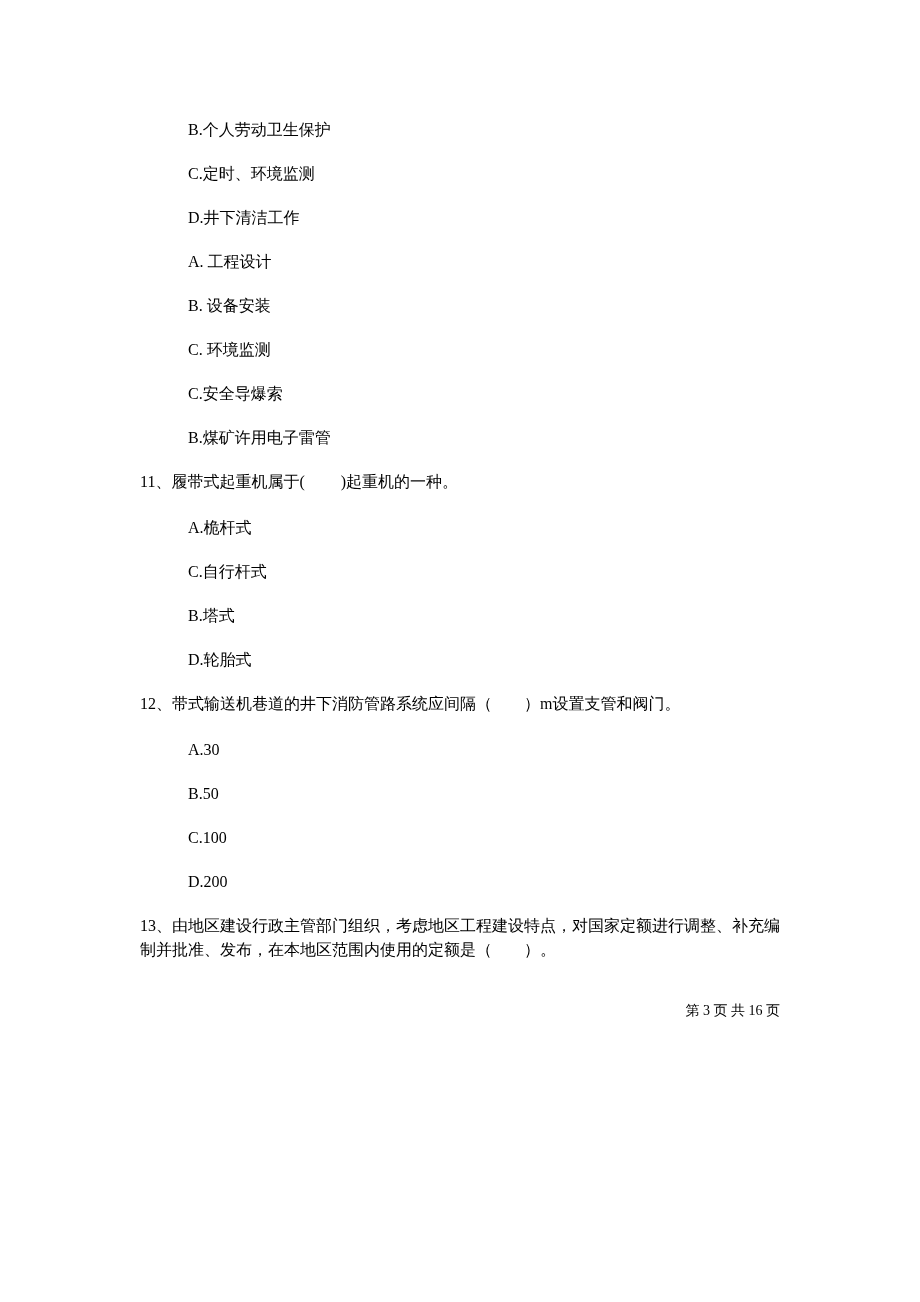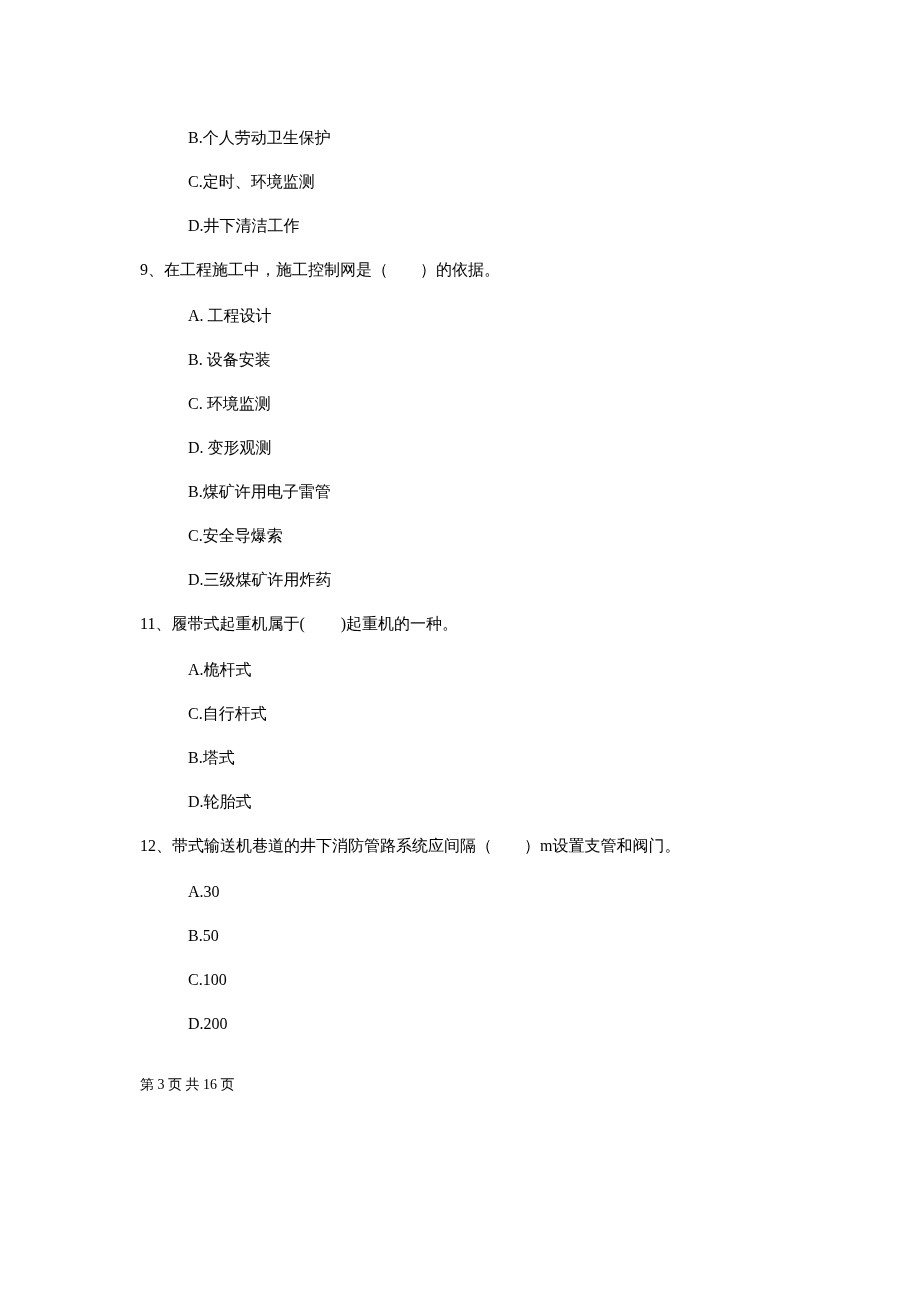--- a/index.html
+++ b/index.html
@@ -8,61 +8,58 @@
     background: #ffffff;
     font-family: "SimSun", "宋体", serif;
     font-size: 16px;
     color: #000000;
     line-height: 1.5;
     width: 920px;
   }
   .page {
     padding: 118px 140px 0 140px;
     box-sizing: border-box;
-    margin-top: 8px;
   }
   .option {
     margin: 0 0 20px 48px;
   }
   .question {
     margin: 0 0 22px 0;
     text-align: justify;
   }
   .footer {
-    text-align: left;
+    text-align: right;
     margin-top: 38px;
     font-size: 14px;
   }
 </style>
 </head>
 <body>
 
 <div class="page">
 
   <p class="option">B.个人劳动卫生保护</p>
   <p class="option">C.定时、环境监测</p>
   <p class="option">D.井下清洁工作</p>
 
-  <p class="question">9、在工程施工中，施工控制网是（　　）的依据。</p>
   <p class="option">A.  工程设计</p>
   <p class="option">B.  设备安装</p>
   <p class="option">C.  环境监测</p>
-  <p class="option">D.  变形观测</p>
 
+  <p class="option">C.安全导爆索</p>
   <p class="option">B.煤矿许用电子雷管</p>
-  <p class="option">C.安全导爆索</p>
-  <p class="option">D.三级煤矿许用炸药</p>
 
   <p class="question">11、履带式起重机属于(　　 )起重机的一种。</p>
   <p class="option">A.桅杆式</p>
   <p class="option">C.自行杆式</p>
   <p class="option">B.塔式</p>
   <p class="option">D.轮胎式</p>
 
   <p class="question">12、带式输送机巷道的井下消防管路系统应间隔（　　）m设置支管和阀门。</p>
   <p class="option">A.30</p>
   <p class="option">B.50</p>
   <p class="option">C.100</p>
   <p class="option">D.200</p>
 
+  <p class="question">13、由地区建设行政主管部门组织，考虑地区工程建设特点，对国家定额进行调整、补充编制并批准、发布，在本地区范围内使用的定额是（　　）。</p>
 
   <div class="footer">第 3 页 共 16 页</div>
 </div>
 
 </body></html>

